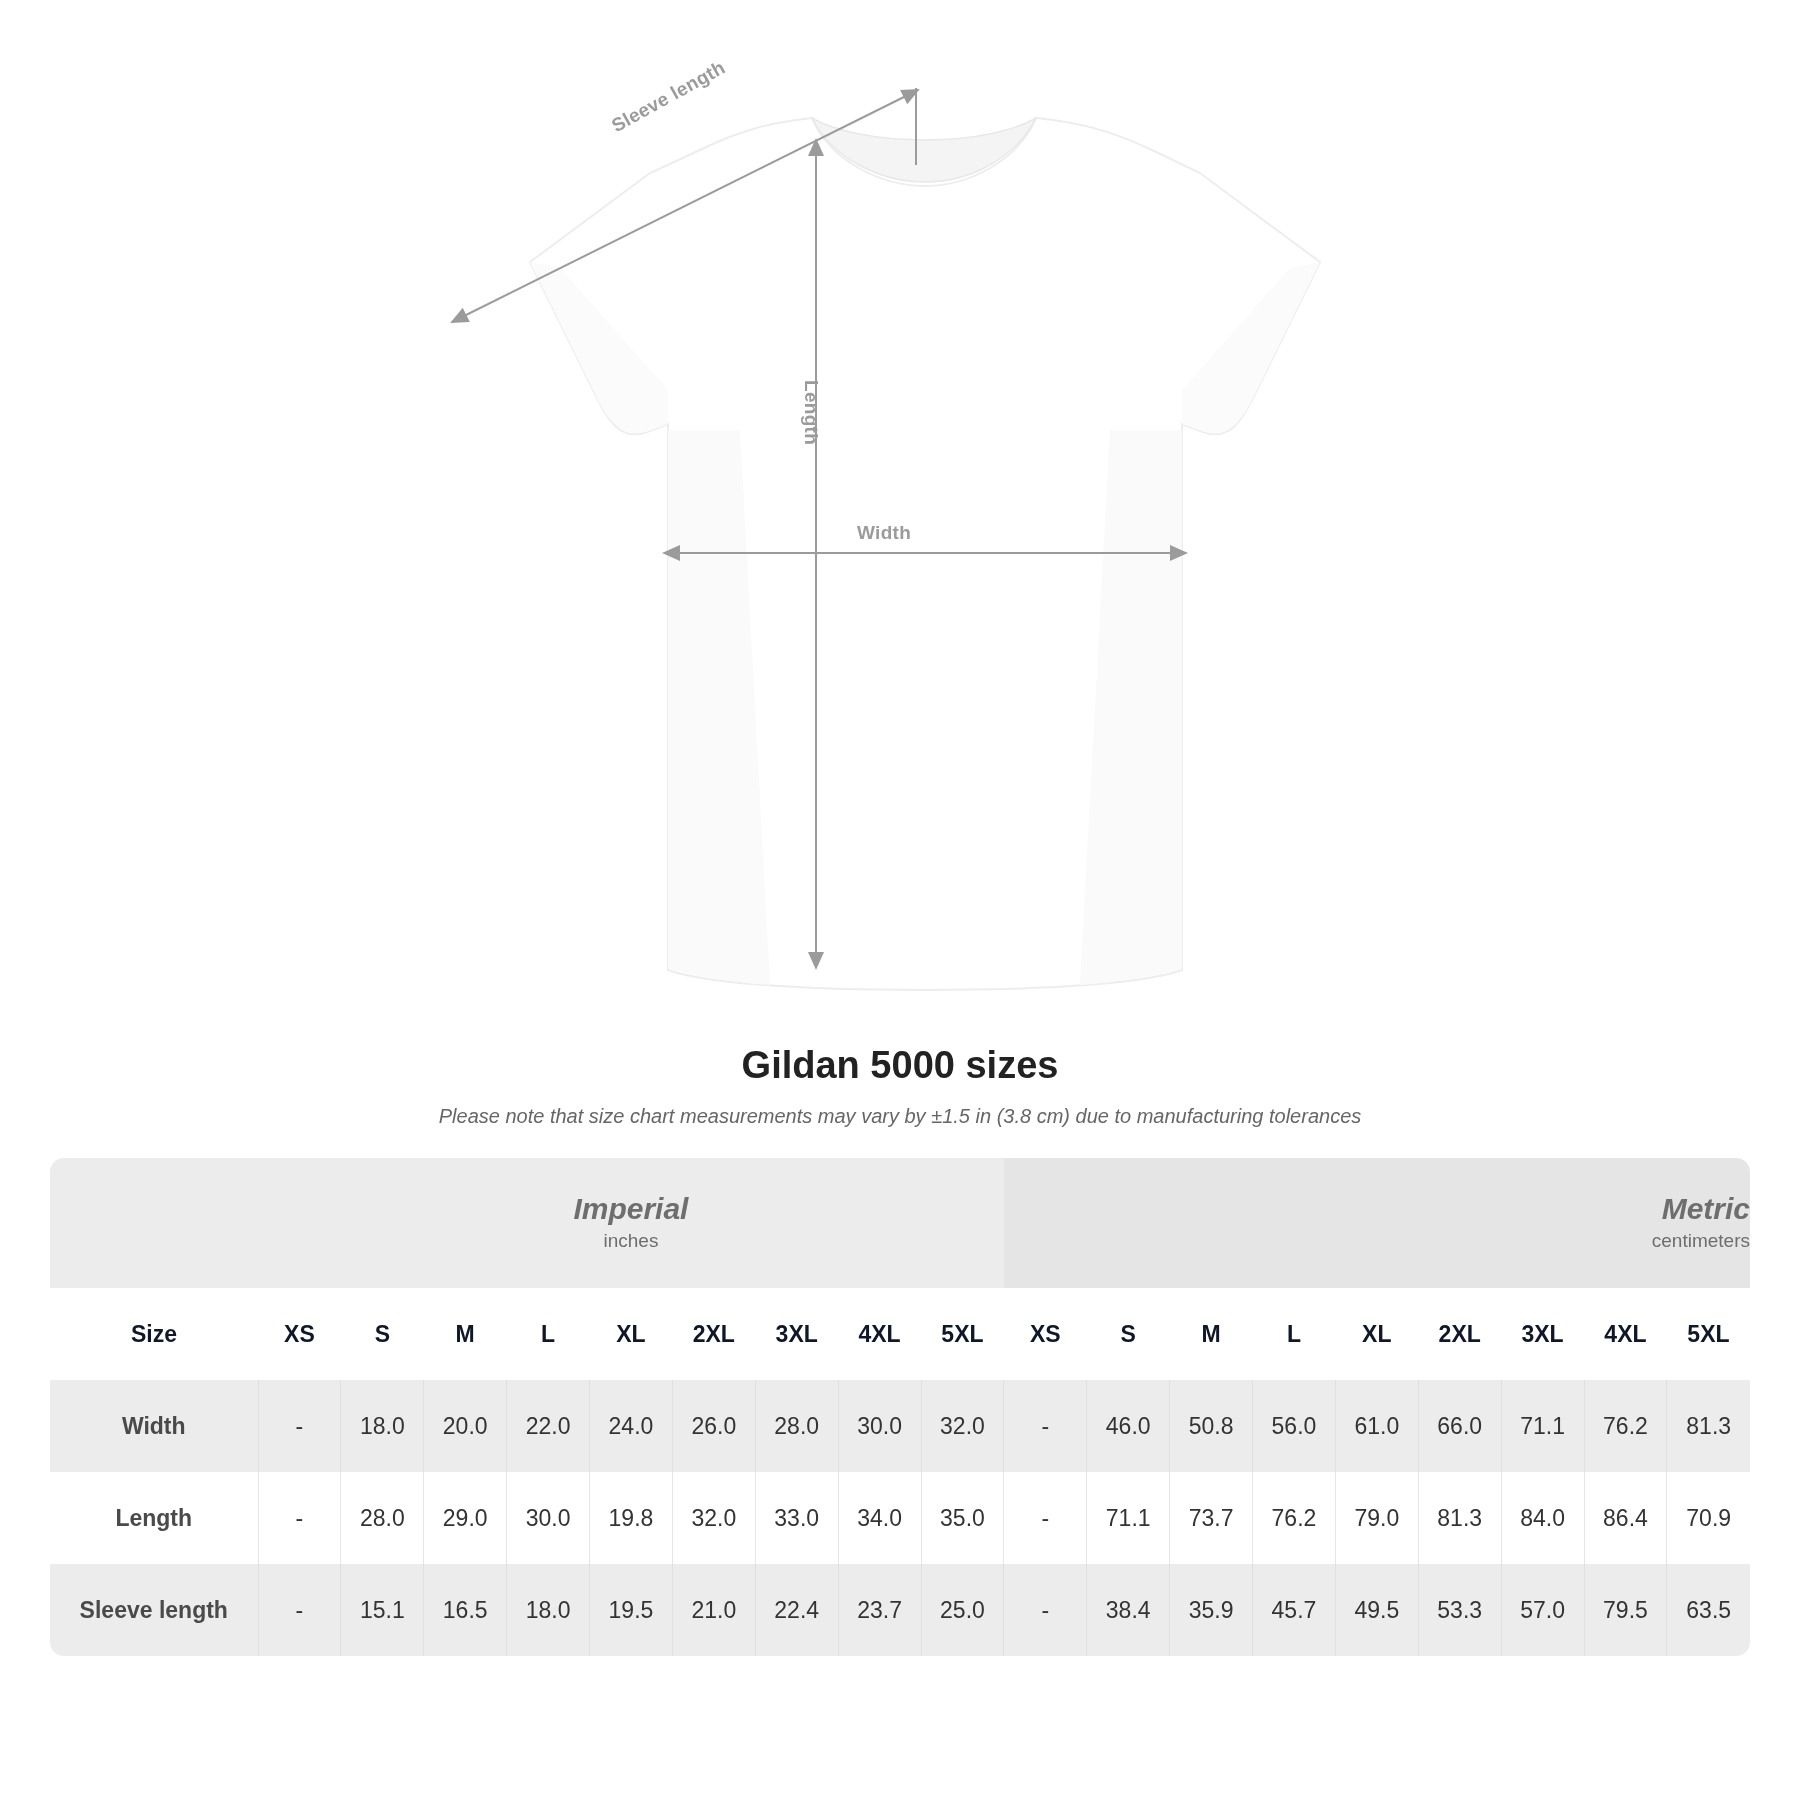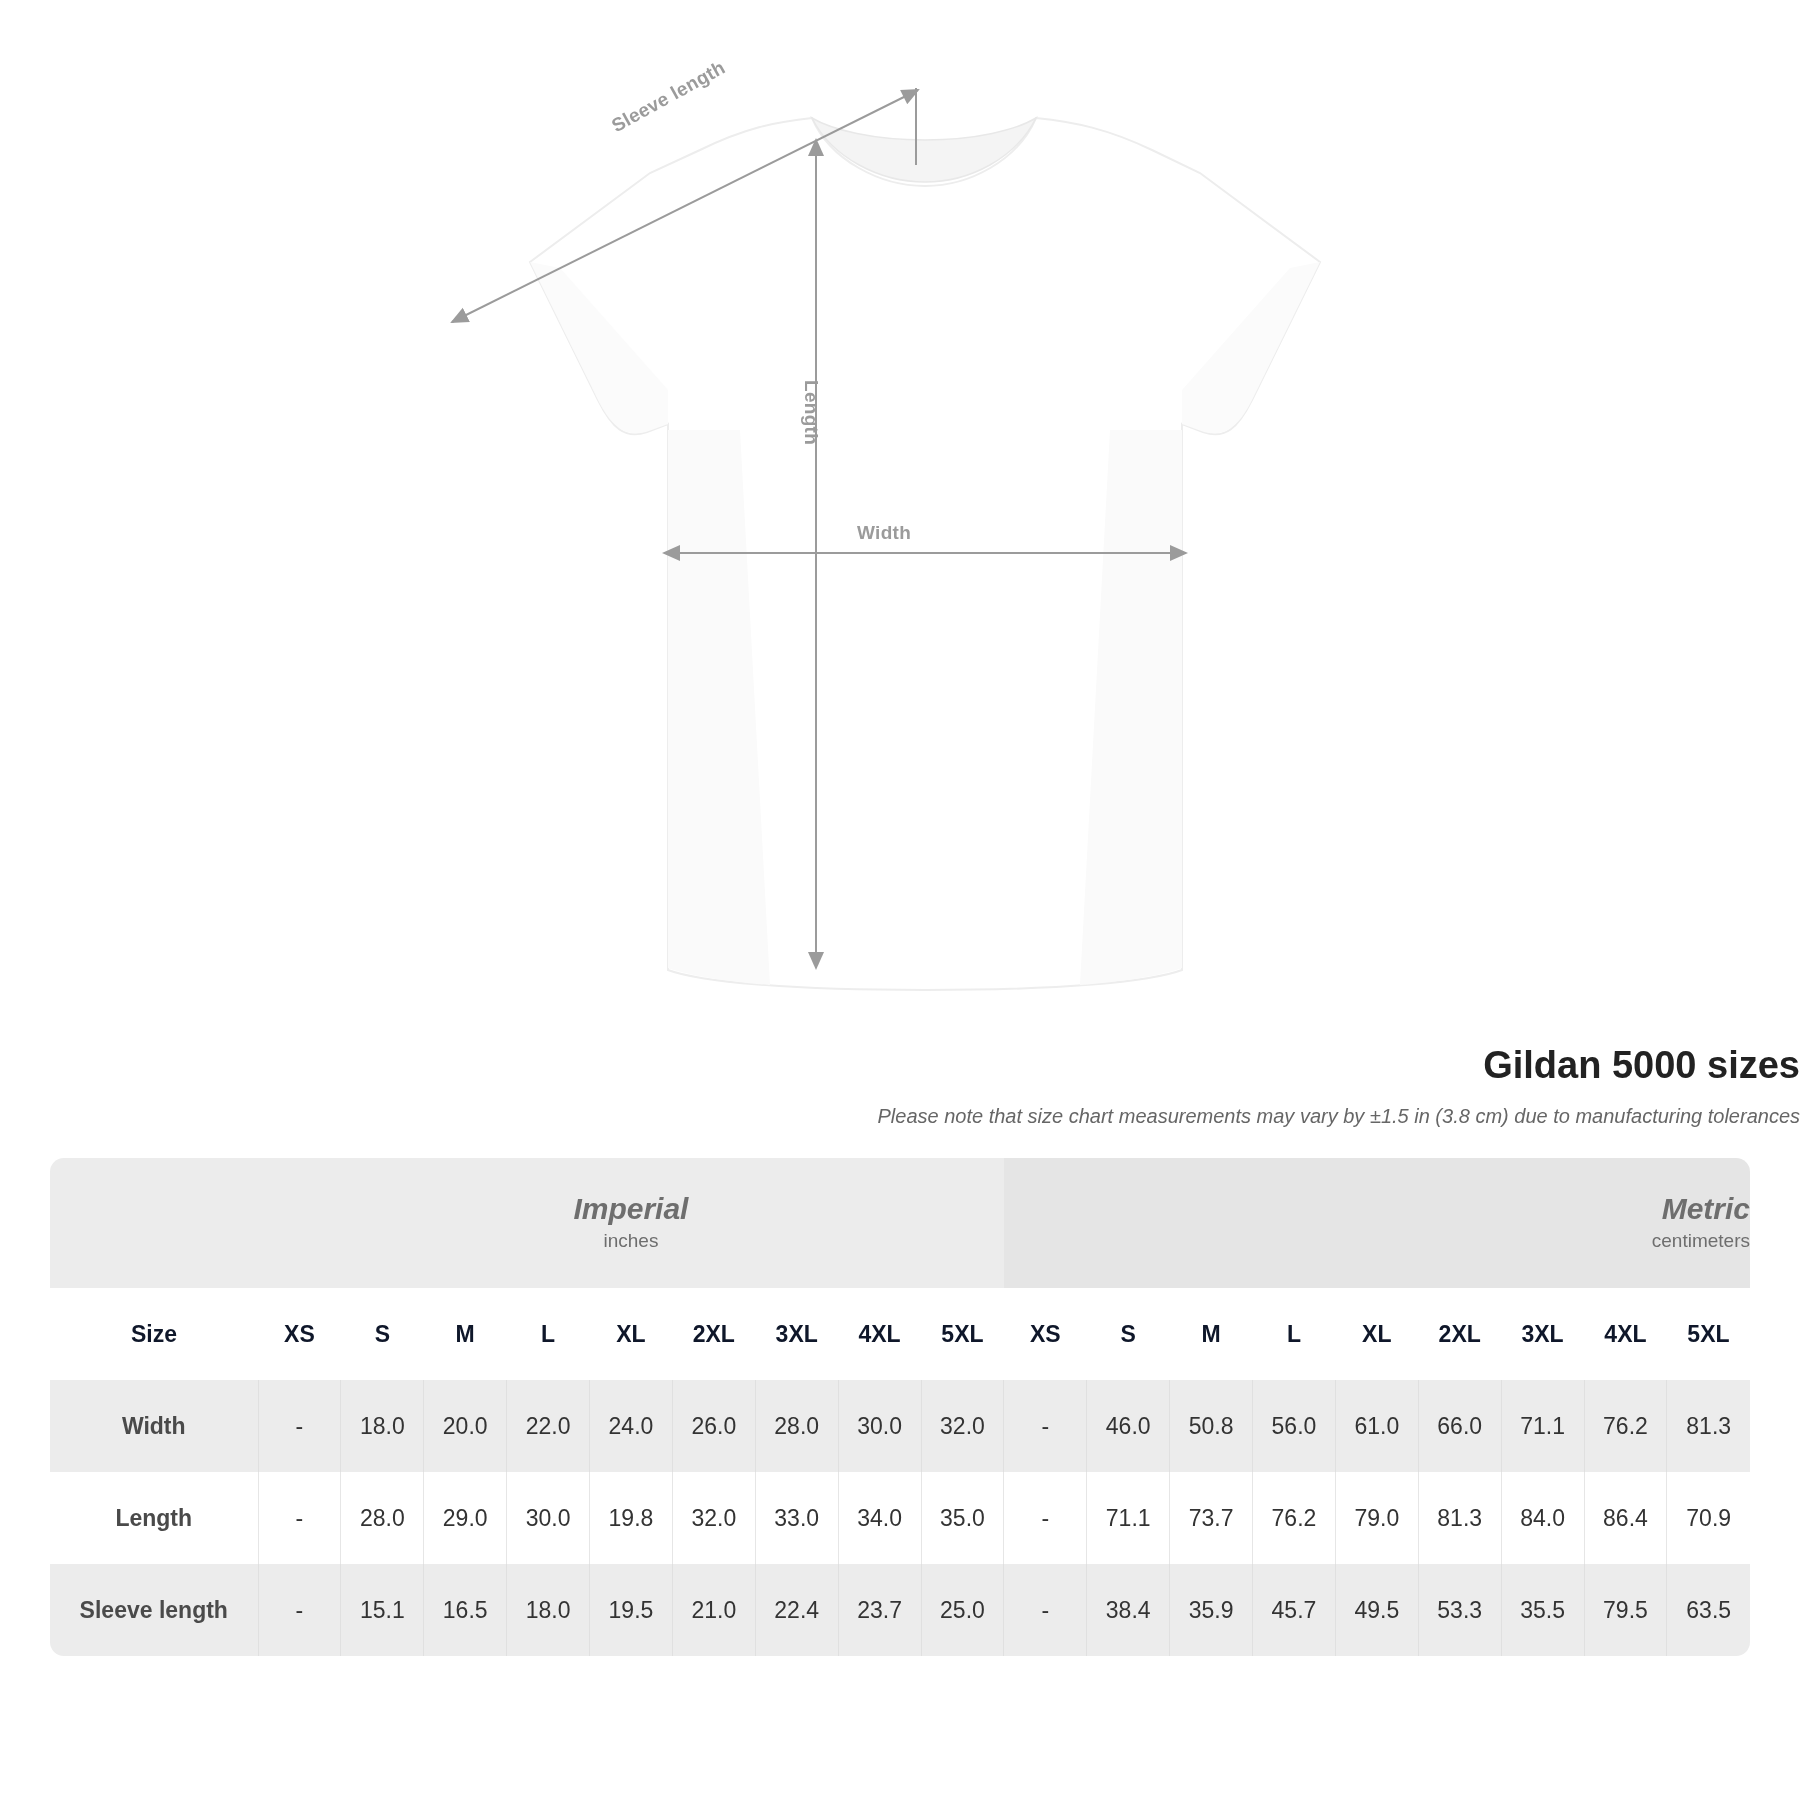--- a/index.html
+++ b/index.html
@@ -50,21 +50,21 @@
     transform: rotate(90deg);
     transform-origin: left top;
   }
   #width-label {
     left: 857px;
     top: 522px;
   }
 
   
   .title-block {
-    text-align: right;
+    text-align: center;
     margin-top: 4px;
   }
   .chart-title {
     font-size: 38px;
     font-weight: bold;
     color: #222222;
     margin: 0 0 18px 0;
   }
   .chart-note {
     font-size: 20px;
@@ -323,21 +323,21 @@
           <td>21.0</td>
           <td>22.4</td>
           <td>23.7</td>
           <td>25.0</td>
           <td>-</td>
           <td>38.4</td>
           <td>35.9</td>
           <td>45.7</td>
           <td>49.5</td>
           <td>53.3</td>
-          <td>35.5</td>
+          <td>57.0</td>
           <td>79.5</td>
           <td class="br">63.5</td>
         </tr>
       </tbody>
     </table>
   </div>
 
 </div>
 
 </body></html>

